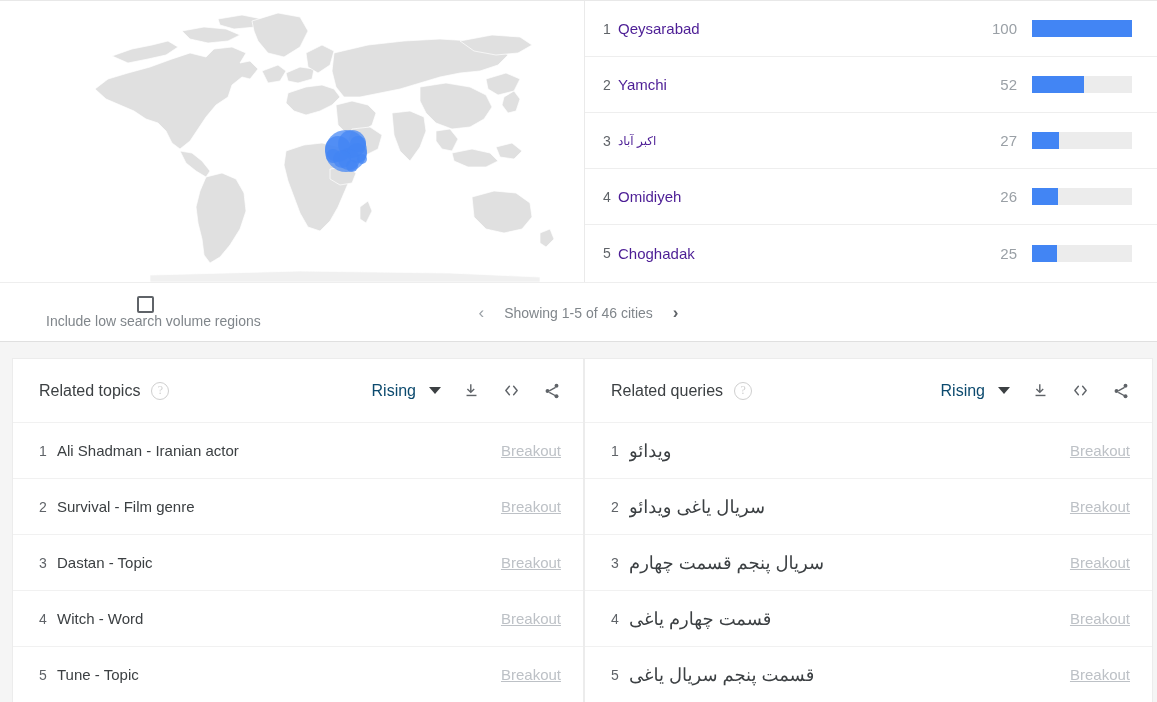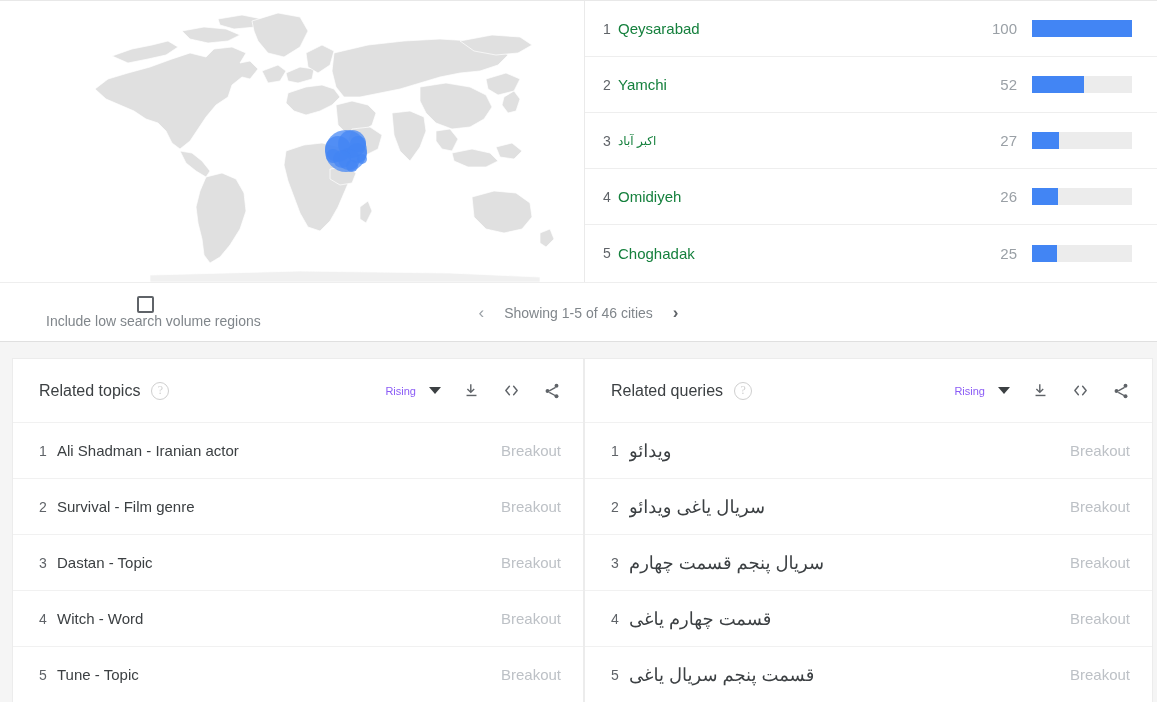--- a/index.html
+++ b/index.html
@@ -38,21 +38,21 @@
     border-bottom: 1px solid #eeeeee;
     padding: 0 25px 0 0;
   }
   .city-row:last-child { border-bottom: none; }
   .city-rank {
     width: 33px; text-align: left; padding-left: 18px;
     font-size: 14px; color: #5f6368; line-height: 1;
   }
   .city-name {
     flex: 1 1 auto;
-    font-size: 15px; color: #15803d;
+    font-size: 15px; color: #4c1d95;
     white-space: nowrap; overflow: hidden; text-overflow: ellipsis;
     padding-right: 10px;
   }
   .city-name.rtl { direction: rtl; text-align: left; unicode-bidi: isolate; font-size: 12px;}
   .city-value {
     width: 44px; text-align: right;
     font-size: 15px; color: #9aa0a6; margin-right: 15px;
   }
   .bar-track {
     width: 100px; height: 17px;
@@ -106,21 +106,21 @@
     border-bottom: 1px solid #f1f1f1;
   }
   .panel-title { font-size: 16px; color: #3c4043; }
   .help-icon {
     width: 18px; height: 18px; margin-left: 11px;
     border: 1.4px solid #cfcfcf; border-radius: 50%;
     color: #cfcfcf; font-size: 12px; line-height: 15px; text-align: center;
     font-family: "Liberation Serif", serif;
   }
   .head-spacer { flex: 1 1 auto; }
-  .sort-label { font-size: 11px; color: #8b5cf6; }
+  .sort-label { font-size: 16px; color: #0c4a6e; }
   .caret {
     width: 0; height: 0; margin-left: 13px;
     border-left: 6px solid transparent; border-right: 6px solid transparent;
     border-top: 7px solid #3c4043;
   }
   .head-icon { margin-left: 22px; display: flex; align-items: center; color: #5f6368; }
 
   .item-row {
     display: flex; align-items: center;
     height: 56px; flex: 0 0 56px;
@@ -129,21 +129,21 @@
   }
   .item-rank {
     width: 44px; padding-left: 26px;
     font-size: 14px; color: #5f6368;
   }
   .item-label {
     flex: 1 1 auto; font-size: 15px; color: #3c4043;
     white-space: nowrap; overflow: hidden; text-overflow: ellipsis;
   }
   .item-label.rtl { direction: rtl; text-align: left; unicode-bidi: isolate; font-size: 18px; }
-  .item-value { font-size: 15px; color: #bdc1c6; margin-left: 12px; }
+  .item-value { font-size: 15px; color: #bdc1c6; margin-left: 12px; text-decoration: underline; }
 </style>
 </head>
 <body>
 
 <div id="root">
 
   <div class="geo-card">
     <div class="geo-body">
 
       <div class="map-pane">

